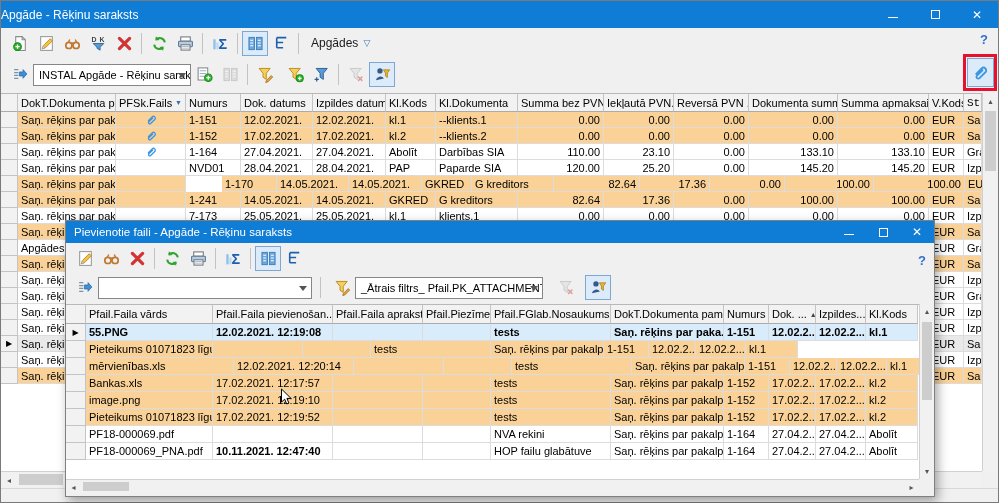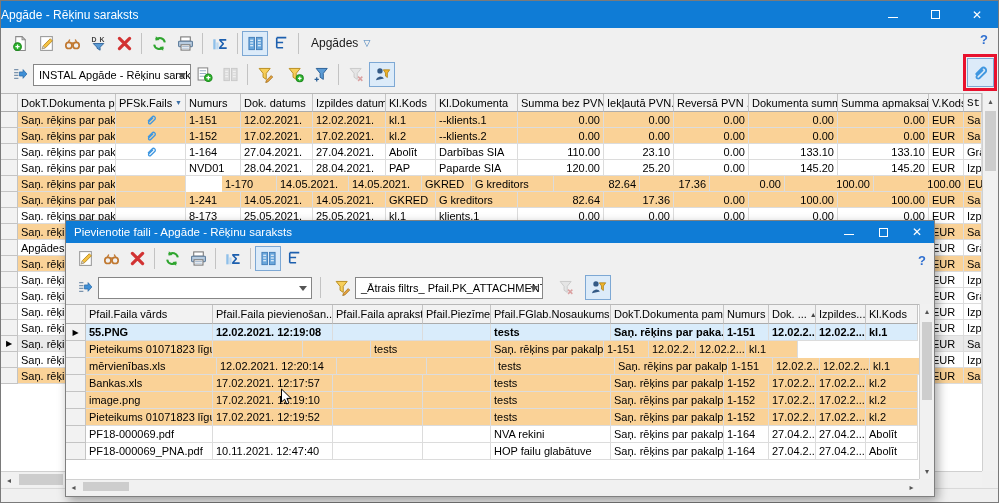--- a/index.html
+++ b/index.html
@@ -467,21 +467,21 @@
           <div class="c num" style="width: 75px;">0.00</div>
           <div class="c num" style="width: 89px;">100.00</div>
           <div class="c num" style="width: 91px;">100.00</div>
           <div class="c" style="width: 35px;">EUR</div>
           <div class="c" style="width: 18px;">Saģ</div>
         </div>
         <div class="grow">
           <div class="gut" style="width: 17px;"></div>
           <div class="c" style="width: 98px;">Saņ. rēķins par paka...</div>
           <div class="c ctr" style="width: 70px;"></div>
-          <div class="c" style="width: 55px;">8-173</div>
+          <div class="c" style="width: 55px;">7-173</div>
           <div class="c" style="width: 72px;">25.05.2021.</div>
           <div class="c" style="width: 73px;">25.05.2021.</div>
           <div class="c" style="width: 50px;">kl.1</div>
           <div class="c" style="width: 82px;">klients.1</div>
           <div class="c num" style="width: 86px;">0.00</div>
           <div class="c num" style="width: 70px;">0.00</div>
           <div class="c num" style="width: 75px;">0.00</div>
           <div class="c num" style="width: 89px;">0.00</div>
           <div class="c num" style="width: 91px;">0.00</div>
           <div class="c" style="width: 35px;">EUR</div>
@@ -806,21 +806,21 @@
           <div class="c" style="width: 68px;"></div>
           <div class="c" style="width: 120px;">tests</div>
           <div class="c" style="width: 113px;">Saņ. rēķins par pakalpo...</div>
           <div class="c" style="width: 45px;">1-151</div>
           <div class="c" style="width: 47px;">12.02.2...</div>
           <div class="c" style="width: 50px;">12.02.2...</div>
           <div class="c" style="width: 52px;">kl.1</div>
         </div>
         <div class="grow orange">
           <div class="gut" style="width: 20px;"></div>
-          <div class="c" style="width: 131px;">mērvienības.xls</div>
+          <div class="c" style="width: 148px;">mērvienības.xls</div>
           <div class="c" style="width: 120px;">12.02.2021. 12:20:14</div>
           <div class="c" style="width: 90px;"></div>
           <div class="c" style="width: 68px;"></div>
           <div class="c" style="width: 120px;">tests</div>
           <div class="c" style="width: 113px;">Saņ. rēķins par pakalpo...</div>
           <div class="c" style="width: 45px;">1-151</div>
           <div class="c" style="width: 47px;">12.02.2...</div>
           <div class="c" style="width: 50px;">12.02.2...</div>
           <div class="c" style="width: 52px;">kl.1</div>
         </div>
@@ -872,21 +872,21 @@
           <div class="c" style="width: 120px;">NVA rekini</div>
           <div class="c" style="width: 113px;">Saņ. rēķins par pakalpo...</div>
           <div class="c" style="width: 45px;">1-164</div>
           <div class="c" style="width: 47px;">27.04.2...</div>
           <div class="c" style="width: 50px;">27.04.2...</div>
           <div class="c" style="width: 52px;">Abolīt</div>
         </div>
         <div class="grow">
           <div class="gut" style="width: 20px;"></div>
           <div class="c" style="width: 127px;">PF18-000069_PNA.pdf</div>
-          <div class="c" style="width: 120px;">10.11.2021. 12:47:40</div>
+          <div class="c" style="width: 120px; font-weight: bold;">10.11.2021. 12:47:40</div>
           <div class="c" style="width: 90px;"></div>
           <div class="c" style="width: 68px;"></div>
           <div class="c" style="width: 120px;">HOP failu glabātuve</div>
           <div class="c" style="width: 113px;">Saņ. rēķins par pakalpo...</div>
           <div class="c" style="width: 45px;">1-164</div>
           <div class="c" style="width: 47px;">27.04.2...</div>
           <div class="c" style="width: 50px;">27.04.2...</div>
           <div class="c" style="width: 52px;">Abolīt</div>
         </div>
       </div>

